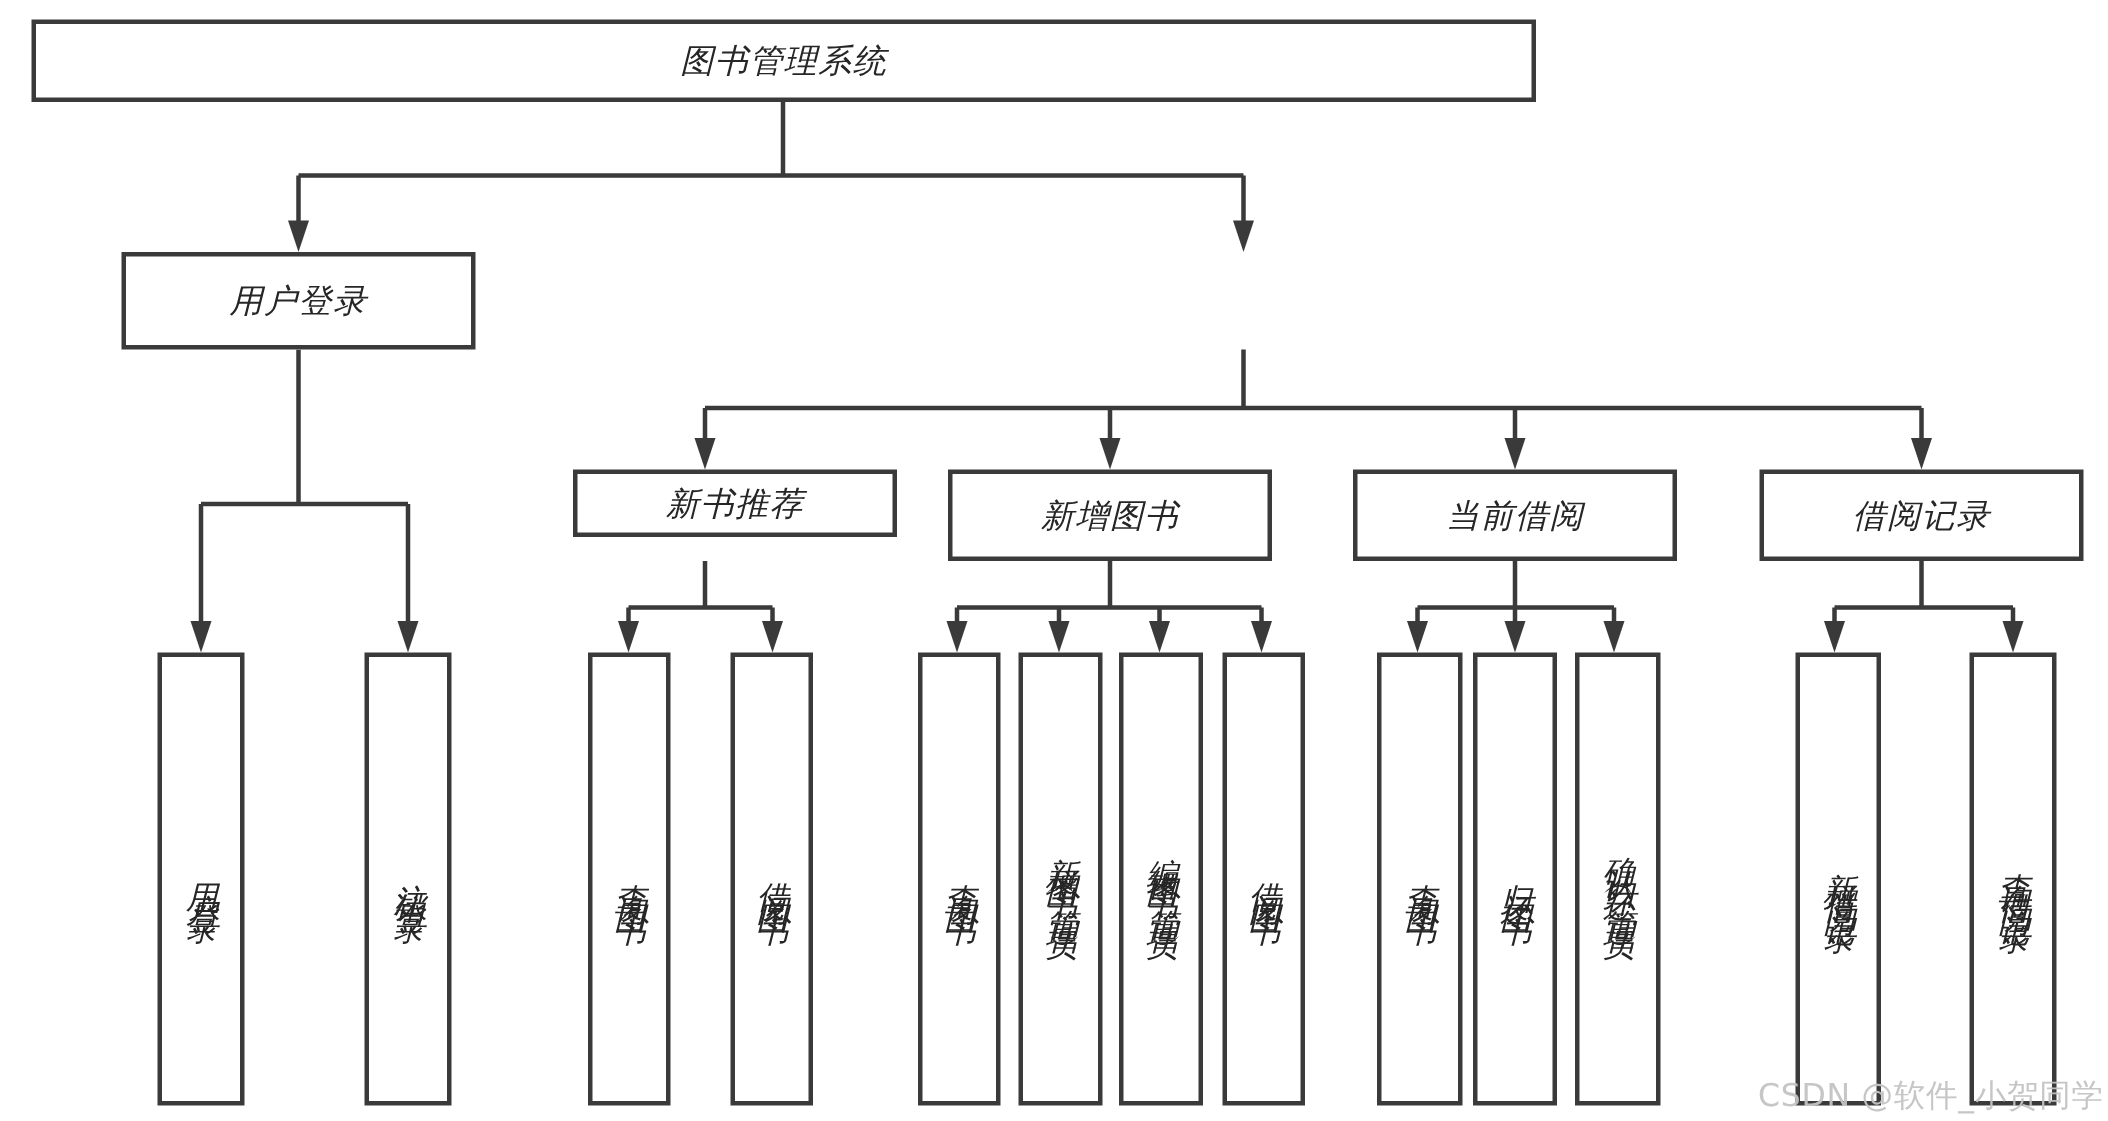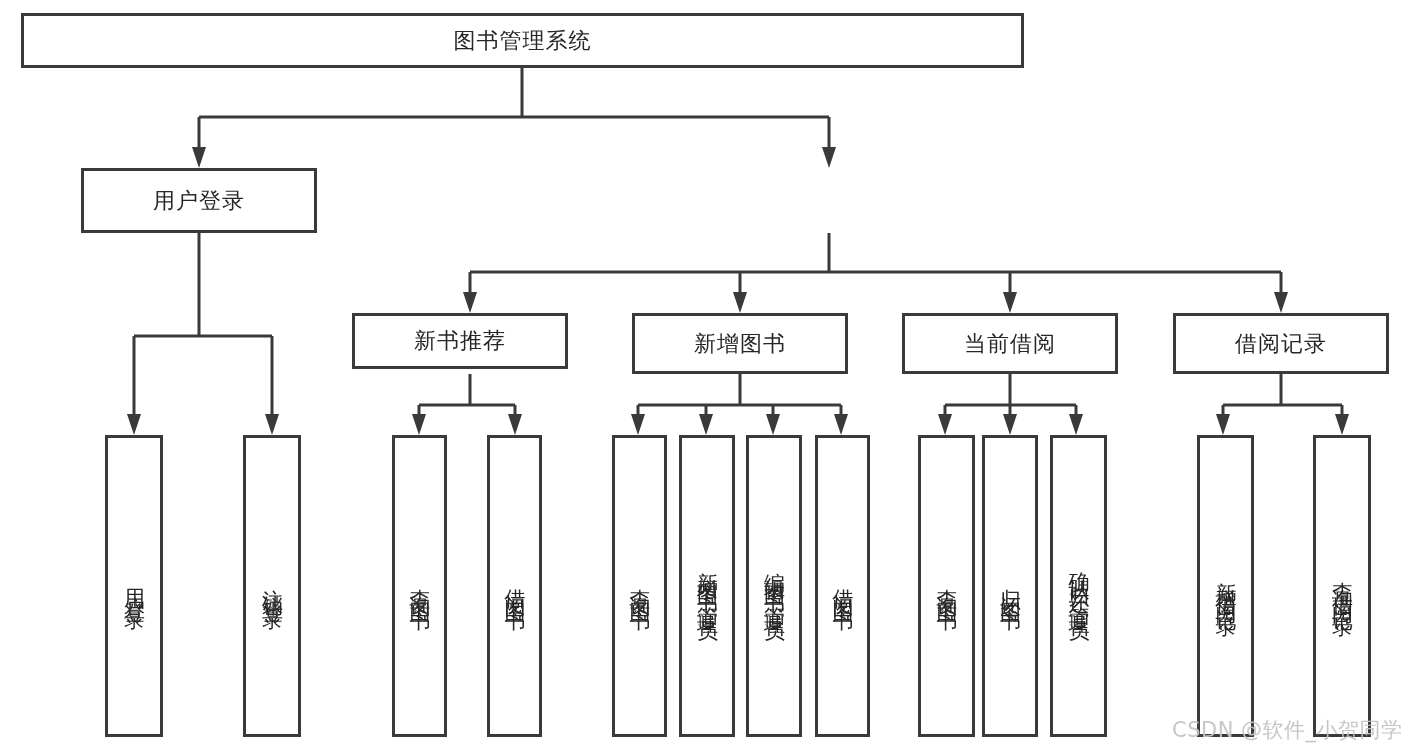--- a/index.html
+++ b/index.html
@@ -29,20 +29,21 @@
     display: flex;
     align-items: center;
     justify-content: center;
     z-index: 2;
     color: #262626;
   }
   .node .lbl {
     font-size: 22px;
     letter-spacing: 1px;
     white-space: nowrap;
+    font-style: italic;
   }
   .leaf .lbl {
     writing-mode: vertical-rl;
     font-size: 21px;
     letter-spacing: 7px;
     line-height: 1;
     white-space: nowrap;
   }
   #watermark {
     position: absolute;
@@ -99,21 +100,21 @@
   </svg>
 
   <div class="node" style="left:21px;top:13px;width:1003px;height:55px">
     <span class="lbl">图书管理系统</span>
   </div>
 
   <div class="node" style="left:81px;top:168px;width:236px;height:65px">
     <span class="lbl">用户登录</span>
   </div>
 
-  <div class="node" style="left:352px;top:313px;width:216px;height:56px">
+  <div class="node" style="left:382px;top:313px;width:216px;height:45px">
     <span class="lbl">新书推荐</span>
   </div>
   <div class="node" style="left:632px;top:313px;width:216px;height:61px">
     <span class="lbl">新增图书</span>
   </div>
   <div class="node" style="left:1173px;top:313px;width:216px;height:61px">
     <span class="lbl">借阅记录</span>
   </div>
   <div class="node" style="left:902px;top:313px;width:216px;height:61px">
     <span class="lbl">当前借阅</span>

